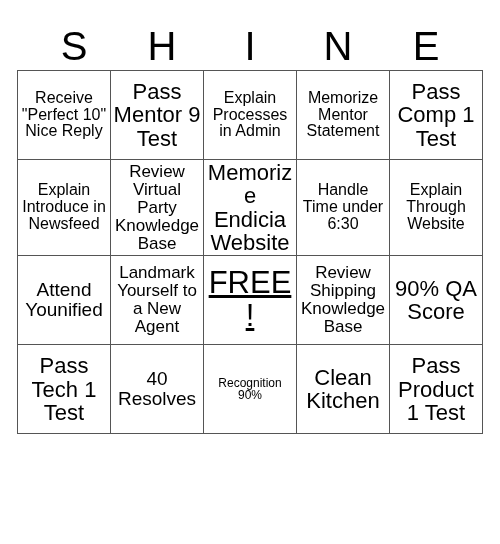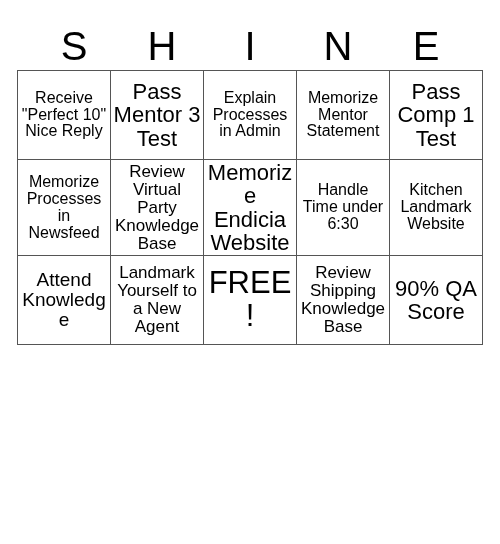--- a/index.html
+++ b/index.html
@@ -56,21 +56,21 @@
     border: 1px solid #555555;
     text-align: center;
     vertical-align: middle;
     padding: 1px 2px;
     line-height: 1.06;
     overflow: hidden;
     word-wrap: break-word;
   }
 
   
-  .fs-xl  { font-size: 31px; }
+  .fs-xl  { font-size: 31px; text-decoration: underline; }
   .fs-lg  { font-size: 22px; }
   .fs-md  { font-size: 19px; }
   .fs-sm  { font-size: 16px; }
   .fs-xs  { font-size: 17px; }
   .fs-xxs { font-size: 12px; }
 
   .cell-text {
     display: block;
   }
 </style>
@@ -87,62 +87,79 @@
     <div class="header-letter">E</div>
   </div>
 
   <table id="grid">
     <tbody>
       <tr>
         <td class="fs-sm">
             <span class="cell-text">Receive "Perfect 10" Nice Reply</span>
           </td>
         <td class="fs-lg">
-            <span class="cell-text">Pass Mentor 3 Test</span>
+            <span class="cell-text">Pass Mentor 9 Test</span>
           </td>
         <td class="fs-sm">
             <span class="cell-text">Explain Processes in Admin</span>
           </td>
         <td class="fs-sm">
             <span class="cell-text">Memorize Mentor Statement</span>
           </td>
         <td class="fs-lg">
             <span class="cell-text">Pass Comp 1 Test</span>
           </td>
       </tr>
       <tr>
         <td class="fs-sm">
-            <span class="cell-text">Memorize Processes in Newsfeed</span>
+            <span class="cell-text">Explain Introduce in Newsfeed</span>
           </td>
         <td class="fs-xs">
             <span class="cell-text">Review Virtual Party Knowledge Base</span>
           </td>
         <td class="fs-lg">
             <span class="cell-text">Memorize Endicia Website</span>
           </td>
         <td class="fs-sm">
             <span class="cell-text">Handle Time under 6:30</span>
           </td>
         <td class="fs-sm">
-            <span class="cell-text">Kitchen Landmark Website</span>
+            <span class="cell-text">Explain Through Website</span>
           </td>
       </tr>
       <tr>
         <td class="fs-md">
-            <span class="cell-text">Attend Knowledge</span>
+            <span class="cell-text">Attend Younified</span>
           </td>
         <td class="fs-xs">
             <span class="cell-text">Landmark Yourself to a New Agent</span>
           </td>
         <td class="fs-xl">
             <span class="cell-text">FREE!</span>
           </td>
         <td class="fs-xs">
             <span class="cell-text">Review Shipping Knowledge Base</span>
           </td>
         <td class="fs-lg">
             <span class="cell-text">90% QA Score</span>
           </td>
       </tr>
+      <tr>
+        <td class="fs-lg">
+            <span class="cell-text">Pass Tech 1 Test</span>
+          </td>
+        <td class="fs-md">
+            <span class="cell-text">40 Resolves</span>
+          </td>
+        <td class="fs-xxs">
+            <span class="cell-text">Recognition 90%</span>
+          </td>
+        <td class="fs-lg">
+            <span class="cell-text">Clean Kitchen</span>
+          </td>
+        <td class="fs-lg">
+            <span class="cell-text">Pass Product 1 Test</span>
+          </td>
+      </tr>
     </tbody>
   </table>
 
 </div>
 
 </body></html>

